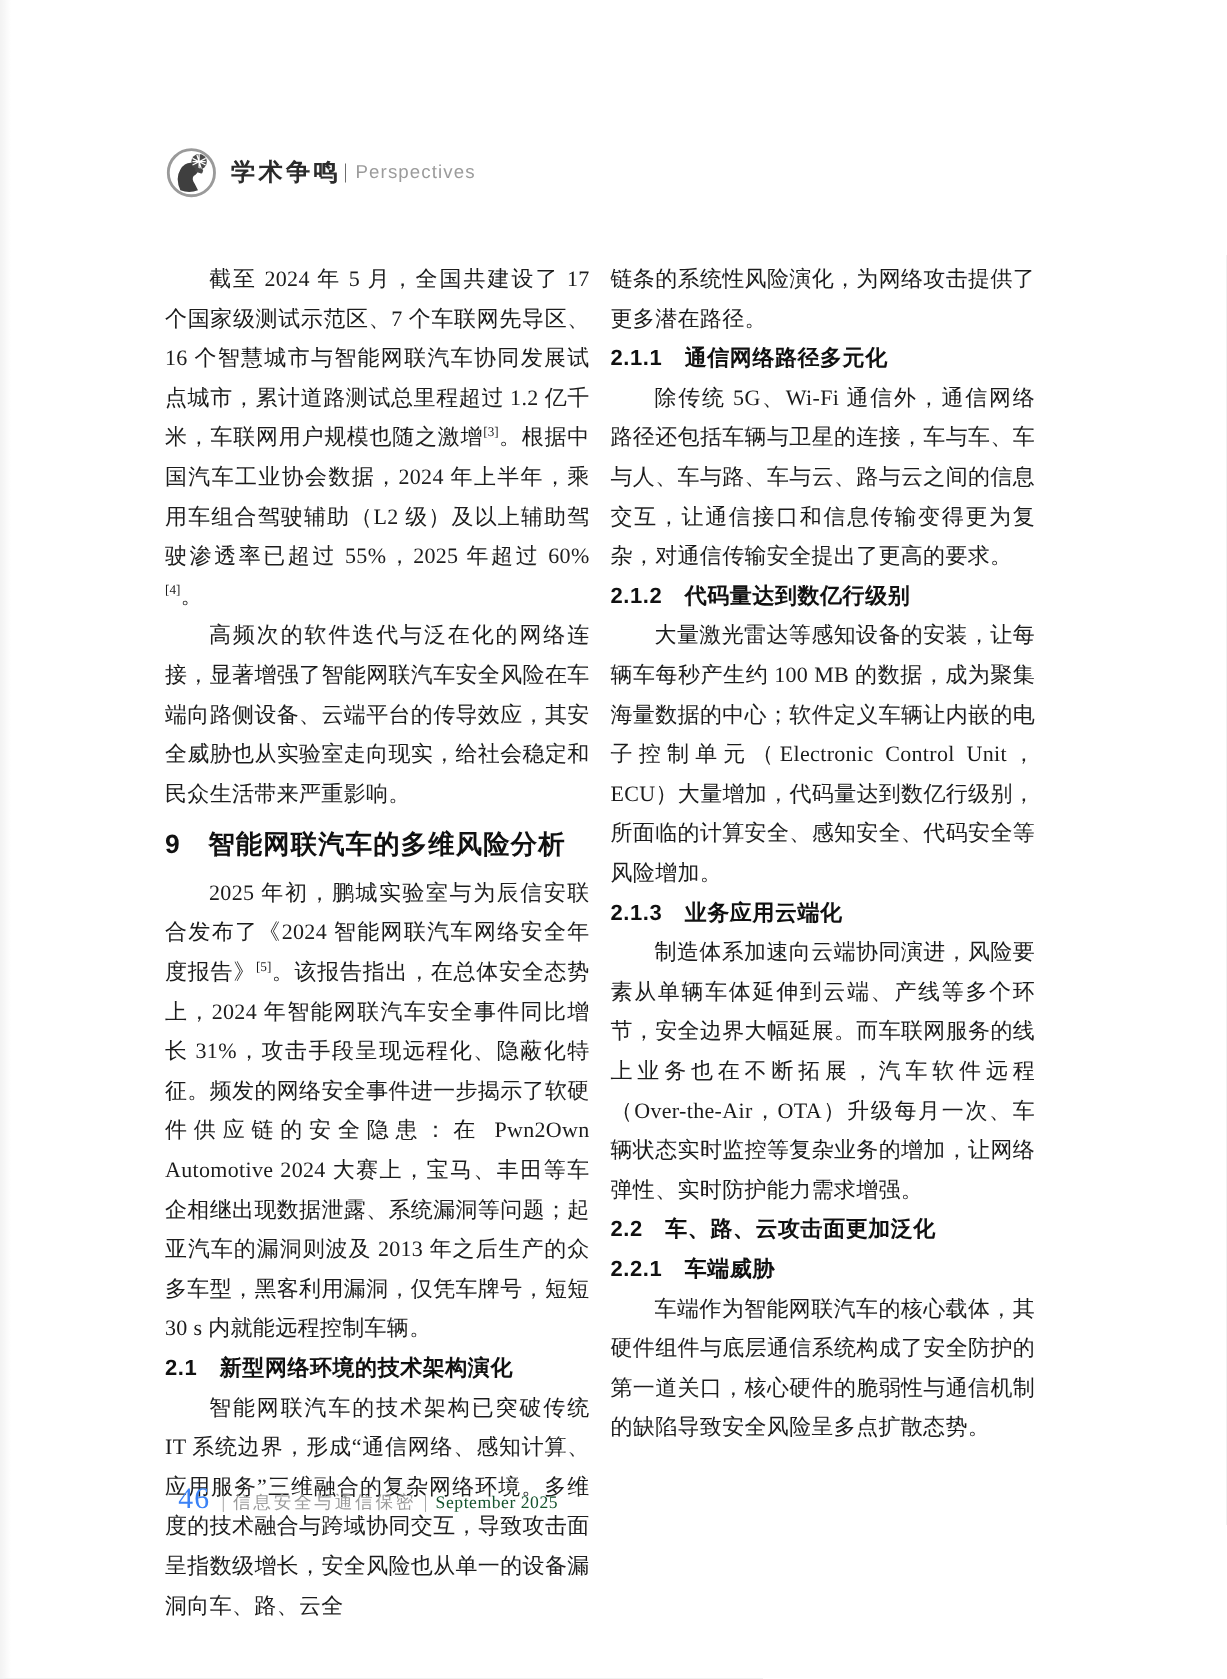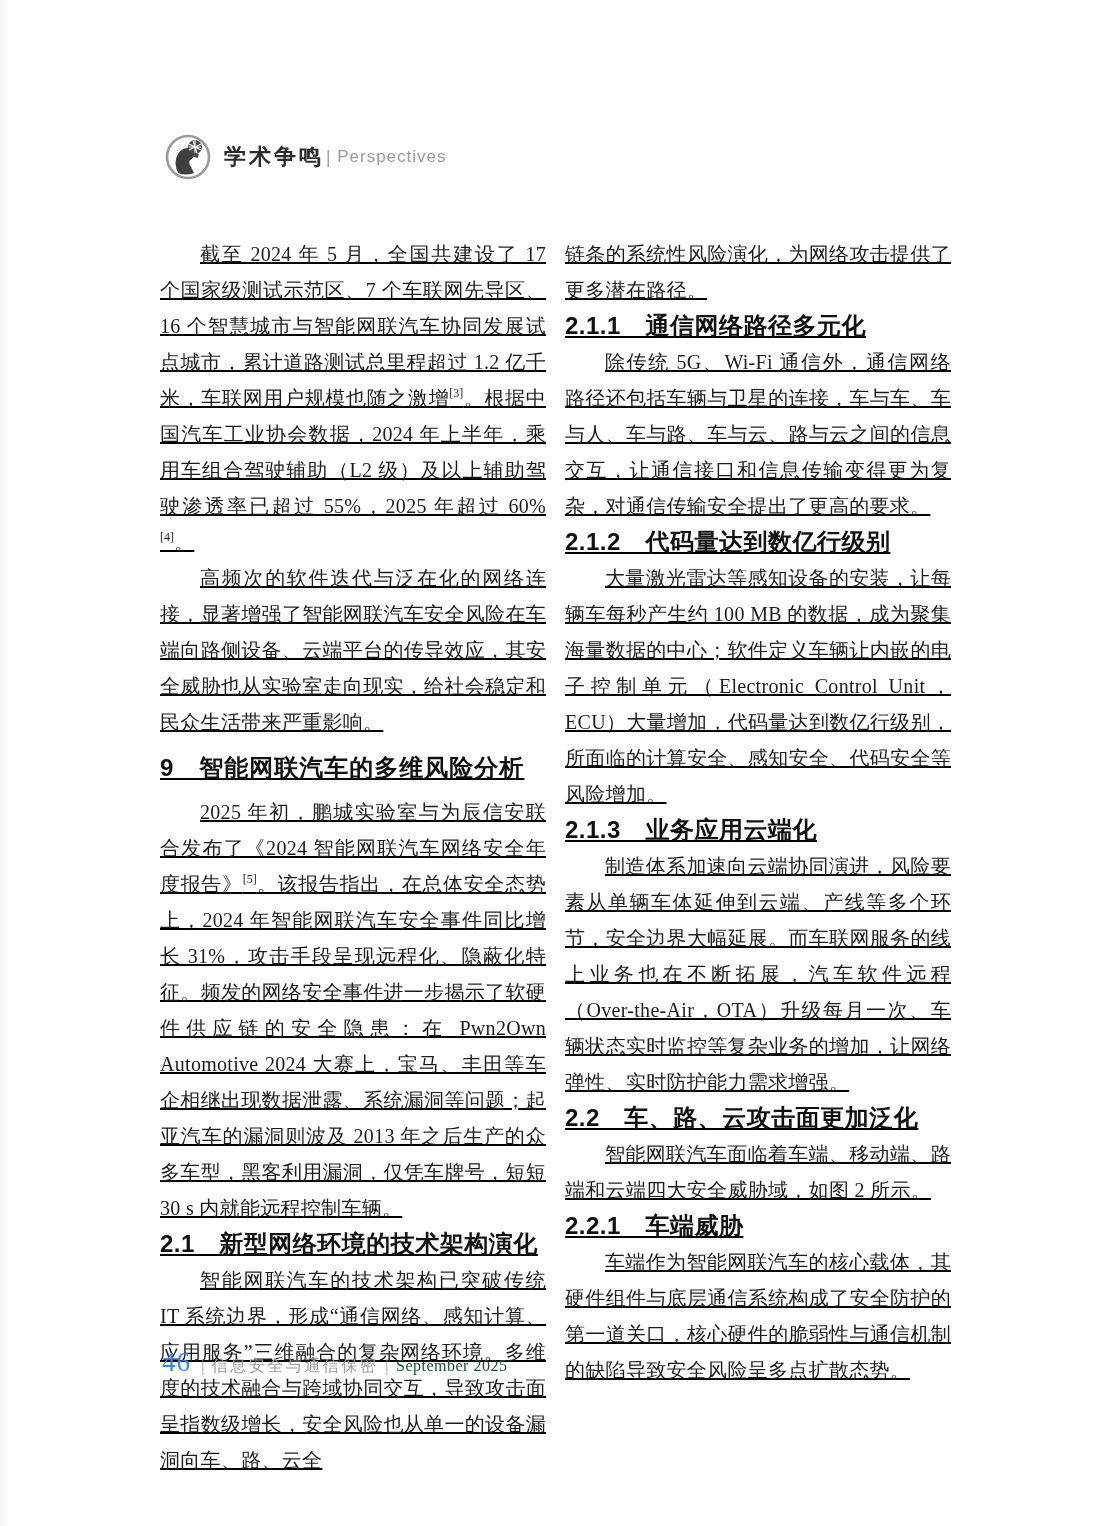--- a/index.html
+++ b/index.html
@@ -12,21 +12,21 @@
     font-family:"Liberation Serif","DejaVu Serif",serif;
   }
   .page::before{ 
     content:"";position:absolute;left:0;top:0;bottom:0;width:10px;
     background:linear-gradient(to right,rgba(0,0,0,0.05),rgba(0,0,0,0));
     pointer-events:none;
   }
 
   
   .hdr{
-    position:absolute;left:165px;top:134px;
+    position:absolute;left:151px;top:134px;
     display:flex;align-items:center;
   }
   .logo{width:46px;height:46px;flex:0 0 auto;display:block;}
   .hdr-zh{
     margin-left:13px;
     font-size:22px;font-weight:600;color:#2b2b2b;
     letter-spacing:3px;
     font-family:"Liberation Serif","DejaVu Serif",serif;
   }
   .hdr-sep{
@@ -34,39 +34,39 @@
     color:#4a4a4a;font-weight:700;font-size:19px;
     display:inline-block;transform:scaleX(0.55);
   }
   .hdr-en{
     font-size:17px;color:#9b9b9b;letter-spacing:1px;
     font-family:Liberation Sans, sans-serif;
   }
 
   
   .columns{
-    position:absolute;left:160px;top:236px;width:793px;
-    display:flex;gap:19px;text-decoration:underline;
+    position:absolute;left:150px;top:236px;width:793px;
+    display:flex;gap:19px;
   }
   .col{width:386px;}
   .blk{margin:0;color:#1c1c1c;}
   p.blk{
     font-size:20px;line-height:36px;
     text-align:justify;text-justify:inter-ideograph;
     text-indent:2em;letter-spacing:0.3px;
   }
   p.blk.noindent{text-indent:0;}
   .h1{
     font-family:"Liberation Sans","DejaVu Sans",sans-serif;
     font-weight:700;font-size:24px;line-height:46px;
     margin:5px 0 3px;letter-spacing:1px;color:#111;
   }
   .h2,.h3{
     font-family:"Liberation Sans","DejaVu Sans",sans-serif;
-    font-weight:700;font-size:24px;line-height:36px;
+    font-weight:700;font-size:20px;line-height:36px;
     margin:0;letter-spacing:0.5px;color:#111;
   }
   sup.cit{
     font-size:12px;line-height:0;vertical-align:super;letter-spacing:0;
   }
 
   
   .ftr{
     position:absolute;left:162px;top:1347px;
     display:flex;align-items:baseline;
@@ -113,21 +113,20 @@
       </div>
     <div class="col" id="col-right">
         <p class="blk noindent"><span>链条的系统性风险演化，为网络攻击提供了更多潜在路径。</span></p>
         <div class="blk h3">2.1.1　通信网络路径多元化</div>
         <p class="blk"><span>除传统 5G、Wi-Fi 通信外，通信网络路径还包括车辆与卫星的连接，车与车、车与人、车与路、车与云、路与云之间的信息交互，让通信接口和信息传输变得更为复杂，对通信传输安全提出了更高的要求。</span></p>
         <div class="blk h3">2.1.2　代码量达到数亿行级别</div>
         <p class="blk"><span>大量激光雷达等感知设备的安装，让每辆车每秒产生约 100 MB 的数据，成为聚集海量数据的中心；软件定义车辆让内嵌的电子控制单元（Electronic Control Unit，ECU）大量增加，代码量达到数亿行级别，所面临的计算安全、感知安全、代码安全等风险增加。</span></p>
         <div class="blk h3">2.1.3　业务应用云端化</div>
         <p class="blk"><span>制造体系加速向云端协同演进，风险要素从单辆车体延伸到云端、产线等多个环节，安全边界大幅延展。而车联网服务的线上业务也在不断拓展，汽车软件远程（Over-the-Air，OTA）升级每月一次、车辆状态实时监控等复杂业务的增加，让网络弹性、实时防护能力需求增强。</span></p>
         <div class="blk h2">2.2　车、路、云攻击面更加泛化</div>
-        <p class="blk"><span>智能网联汽车面临着车端、移动端、路端和云端四大安全威胁域，如图 2 所示。</span></p>
         <div class="blk h3">2.2.1　车端威胁</div>
         <p class="blk"><span>车端作为智能网联汽车的核心载体，其硬件组件与底层通信系统构成了安全防护的第一道关口，核心硬件的脆弱性与通信机制的缺陷导致安全风险呈多点扩散态势。</span></p>
       </div>
   </div>
 
   <div class="ftr">
     <span class="pagenum">46</span>
     <span class="fsep first">|</span>
     <span class="journal">信息安全与通信保密</span>
     <span class="fsep">|</span>

